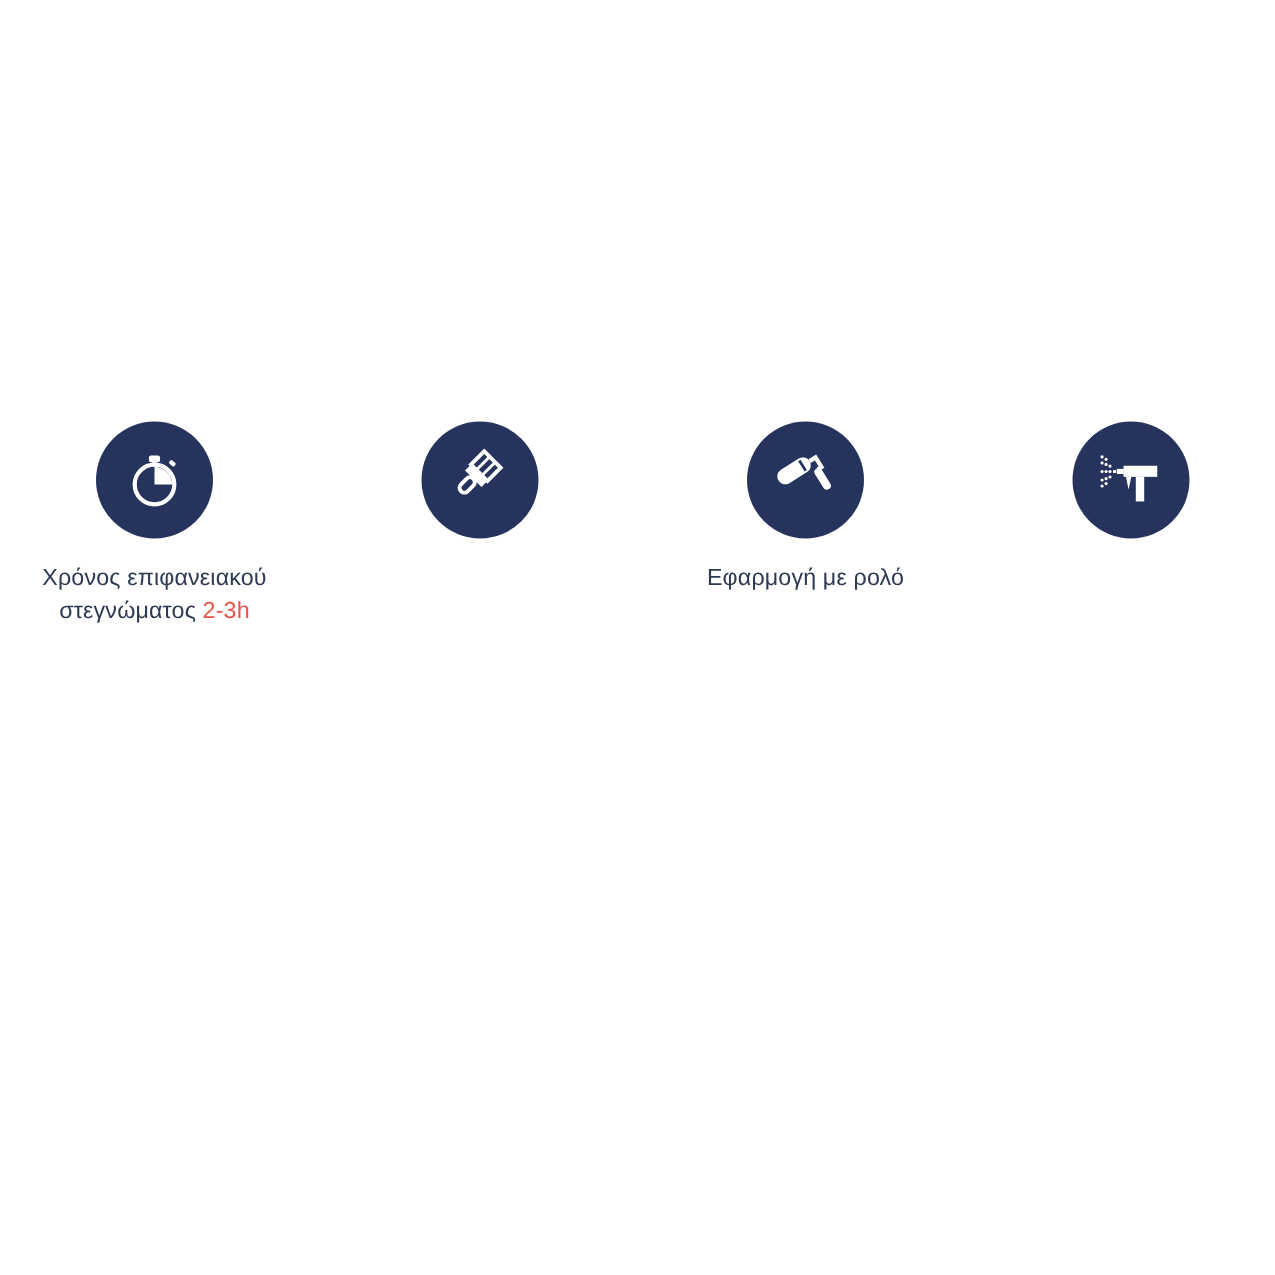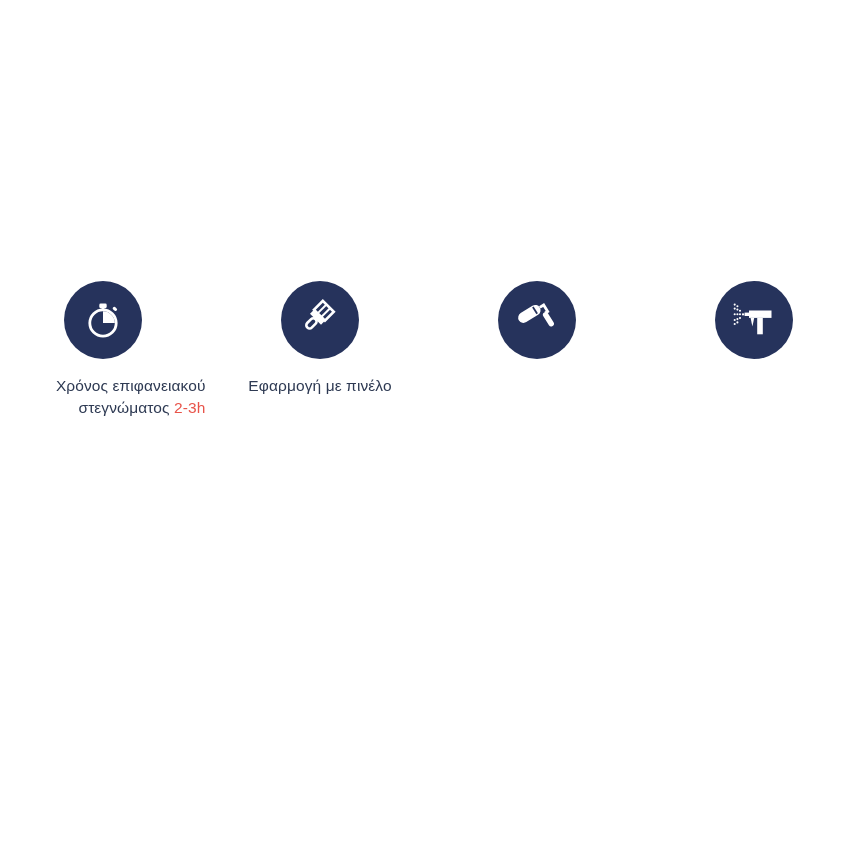--- a/index.html
+++ b/index.html
@@ -48,21 +48,21 @@
     justify-content: center;
     flex: 0 0 auto;
   }
 
   .icon-badge svg {
     display: block;
   }
 
   .feature-label {
     margin-top: 16px;
-    text-align: right;
+    text-align: center;
     font-size: 15.5px;
     line-height: 1.45;
     color: #2e3a53;
     letter-spacing: 0.1px;
     max-width: 205px;
   }
 
   .feature-label .accent {
     color: #e8544a;
   }
@@ -107,41 +107,41 @@
               <line x1="15.6" y1="6.5" x2="15.6" y2="19.0" stroke="#ffffff" stroke-width="2.0"></line>
               <line x1="20.8" y1="6.5" x2="20.8" y2="19.0" stroke="#ffffff" stroke-width="2.0"></line>
 
               <rect x="10.5" y="19.0" width="15.5" height="5.6" fill="#ffffff"></rect>
 
               <rect x="15.1" y="24.6" width="6.4" height="11.6" rx="3.0" fill="none" stroke="#ffffff" stroke-width="2.6"></rect>
             </g>
           </svg>
         </span>
       </div>
-      <div class="feature-label">
-        <span>Εφαρμογή με πινέλο</span><span class="accent"></span>
-      </div>
     </div>
 
     <div class="feature-item">
       <div class="icon-badge">
         <span>
           <svg width="44" height="44" viewBox="0 0 44 44" aria-hidden="true">
             <g transform="rotate(-32 22 22)">
 
               <rect x="6.5" y="7.5" width="24.5" height="10.6" rx="5.3" fill="#ffffff"></rect>
 
               <line x1="25.4" y1="8.8" x2="25.4" y2="16.8" stroke="#26335c" stroke-width="1.8"></line>
 
               <path d="M31.0 12.8 h4.6 v7.6 h-3.0" fill="none" stroke="#ffffff" stroke-width="2.8" stroke-linejoin="miter"></path>
 
               <rect x="29.4" y="19.4" width="5.4" height="16.0" rx="2.7" fill="#ffffff"></rect>
             </g>
           </svg>
         </span>
+      </div>
+      <div class="feature-label">
+        <span>Εφαρμογή με ρολό</span><span class="accent"></span>
       </div>
     </div>
 
     <div class="feature-item">
       <div class="icon-badge">
         <span>
           <svg width="46" height="46" viewBox="0 0 46 46" aria-hidden="true">
             <g fill="#ffffff">
 
               <rect x="18.0" y="13.5" width="22.5" height="7.4"></rect>

